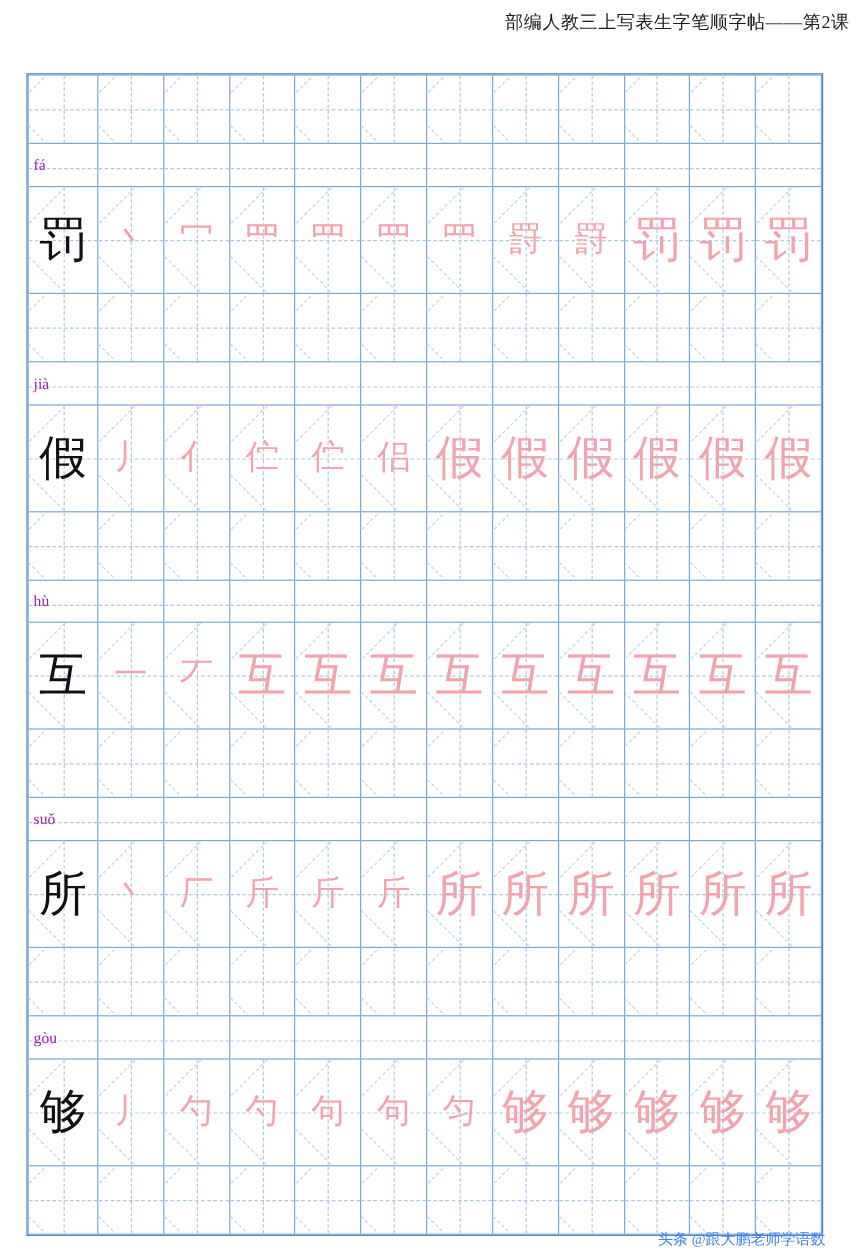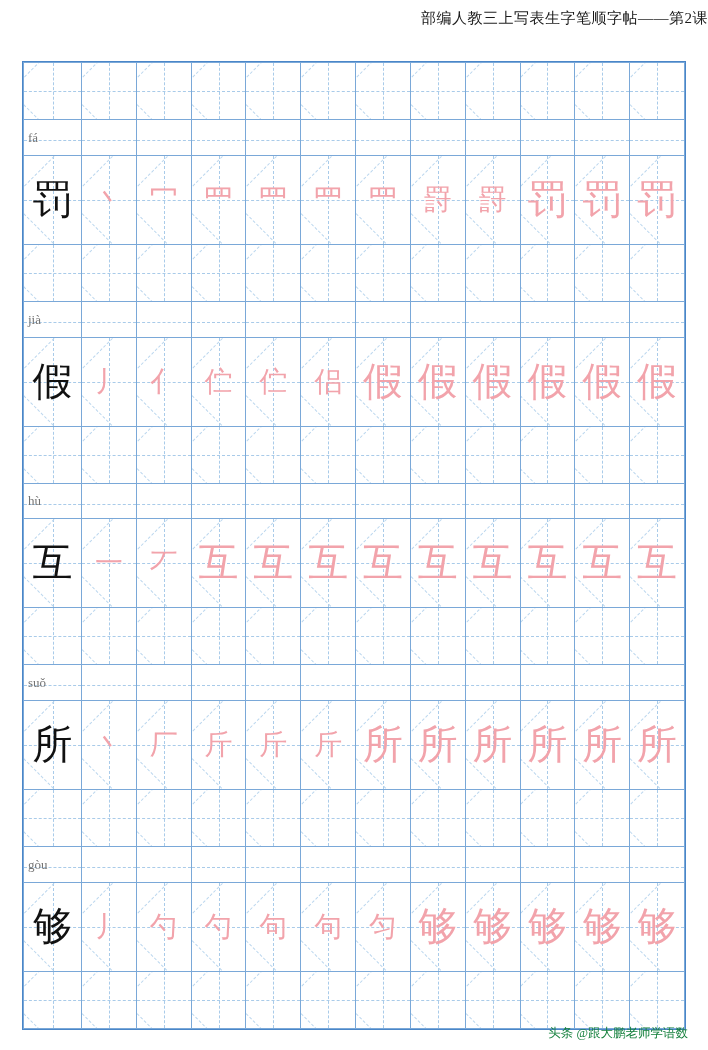--- a/index.html
+++ b/index.html
@@ -85,21 +85,21 @@
   .diag span.d2 { transform: translate(-50%,-50%) rotate(-45deg); }
 
   
   tr.blank-row td { height: 42px; }
   tr.pinyin-row td { height: 26px; }
   tr.char-row td { height: 66px; }
 
   .pinyin {
     font-family: "Liberation Serif", serif;
     font-size: 13px;
-    color: #737373;
+    color: #a21caf;
     line-height: 1;
     position: relative;
     z-index: 3;
     display: block;
     padding-left: 4px;
     text-align: left;
   }
   .pinyin-cell {
     border-bottom: 1px solid #7aa8d8 !important;
   }
@@ -135,21 +135,21 @@
   }
   .first-col { width: 58px; }
   .footer {
     position: absolute;
     right: 20px;
     bottom: 8px;
     font-family: "Liberation Serif", serif;
     font-size: 12.5px;
     color: #3b3b3b;
   }
-  .footer .brand { color: #15803d; }
+  .footer .brand { color: #3b82f6; }
 </style>
 </head>
 <body>
 
 <div class="page-title">部编人教三上写表生字笔顺字帖——第2课</div>
 
 <div class="grid-wrap">
   <table class="sheet">
     <colgroup>
       <col class="first-col">

